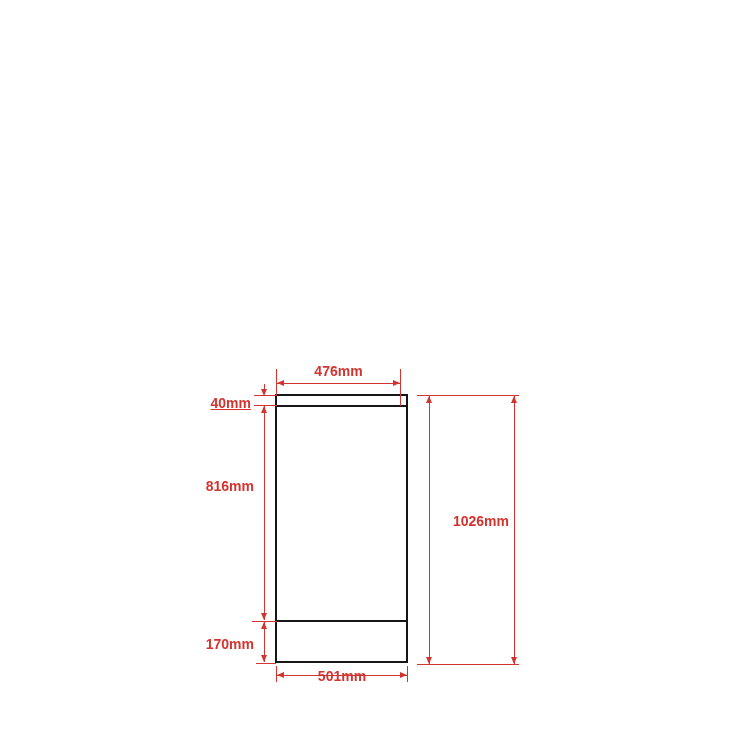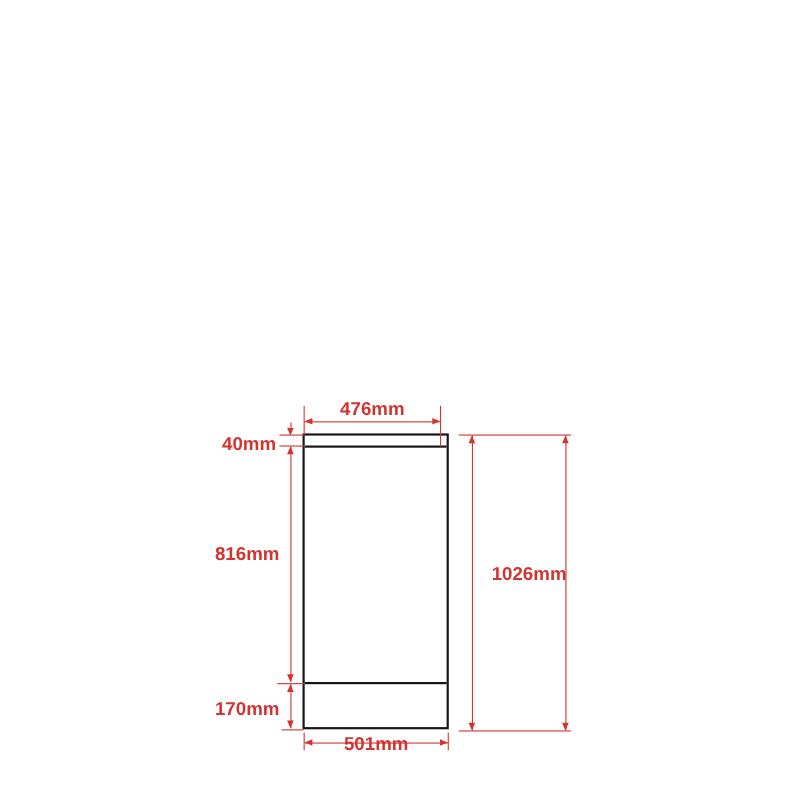--- a/index.html
+++ b/index.html
@@ -30,21 +30,21 @@
   
   .arr{position:absolute;width:0;height:0;border-style:solid;}
   .arr.left {border-width:3px 7px 3px 0;border-color:transparent var(--red) transparent transparent;}
   .arr.right{border-width:3px 0 3px 7px;border-color:transparent transparent transparent var(--red);}
   .arr.up   {border-width:0 3px 7px 3px;border-color:transparent transparent var(--red) transparent;}
   .arr.down {border-width:7px 3px 0 3px;border-color:var(--red) transparent transparent transparent;}
   
   .dim-label{
     position:absolute;
     font-weight:700;
-    font-size:17px;
+    font-size:14px;
     line-height:13px;
     color:var(--red);
     white-space:nowrap;
   }
   .dim-label.center{text-align:center;}
   .dim-label.right{text-align:right;}
 </style>
 </head>
 <body>
 
@@ -63,29 +63,29 @@
     <div class="arr left" style="left:277px;top:380px;"></div>
     <div class="arr right" style="left:393px;top:380px;"></div>
     <div class="dim-label center" style="left:277px;top:365px;width:123px;">476mm</div>
   </div>
 
   <div>
     <div class="rline h" style="left:254px;top:395px;width:23px;"></div>
     <div class="rline h" style="left:254px;top:405px;width:23px;"></div>
     <div class="rline v" style="left:264px;top:384px;height:6px;"></div>
     <div class="arr down" style="left:261px;top:389px;"></div>
-    <div class="dim-label right" style="left:191px;top:397px;width:60px;">40mm</div>
+    <div class="dim-label right" style="left:191px;top:397px;width:60px;text-decoration:underline;">40mm</div>
   </div>
 
   <div>
     <div class="rline v" style="left:264px;top:406px;height:214px;"></div>
     <div class="arr up" style="left:261px;top:406px;"></div>
     <div class="arr down" style="left:261px;top:613px;"></div>
     <div class="rline h" style="left:252px;top:621px;width:25px;"></div>
-    <div class="dim-label right" style="left:181px;top:497px;width:73px;">816mm</div>
+    <div class="dim-label right" style="left:181px;top:480px;width:73px;">816mm</div>
   </div>
 
   <div>
     <div class="rline v" style="left:264px;top:622px;height:40px;"></div>
     <div class="arr up" style="left:261px;top:622px;"></div>
     <div class="arr down" style="left:261px;top:655px;"></div>
     <div class="rline h" style="left:256px;top:663px;width:20px;"></div>
     <div class="dim-label right" style="left:181px;top:638px;width:73px;text-align:right;">170mm</div>
   </div>
 

